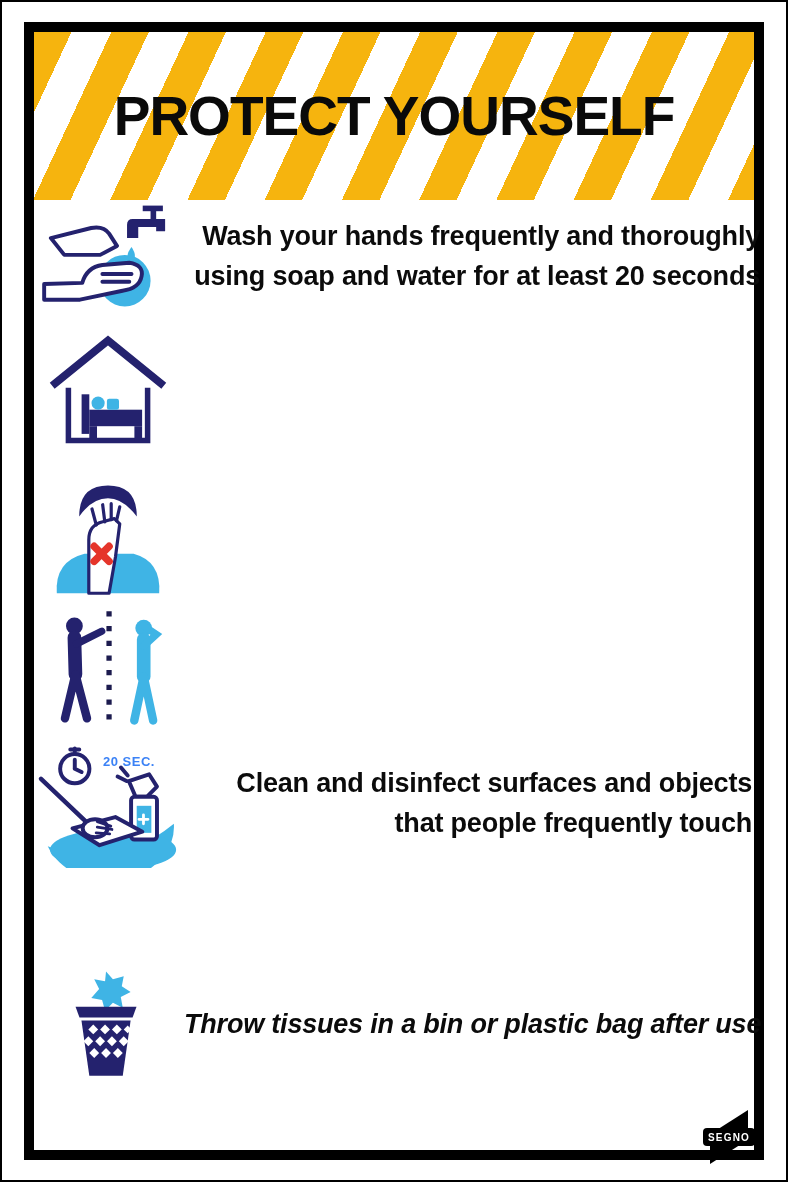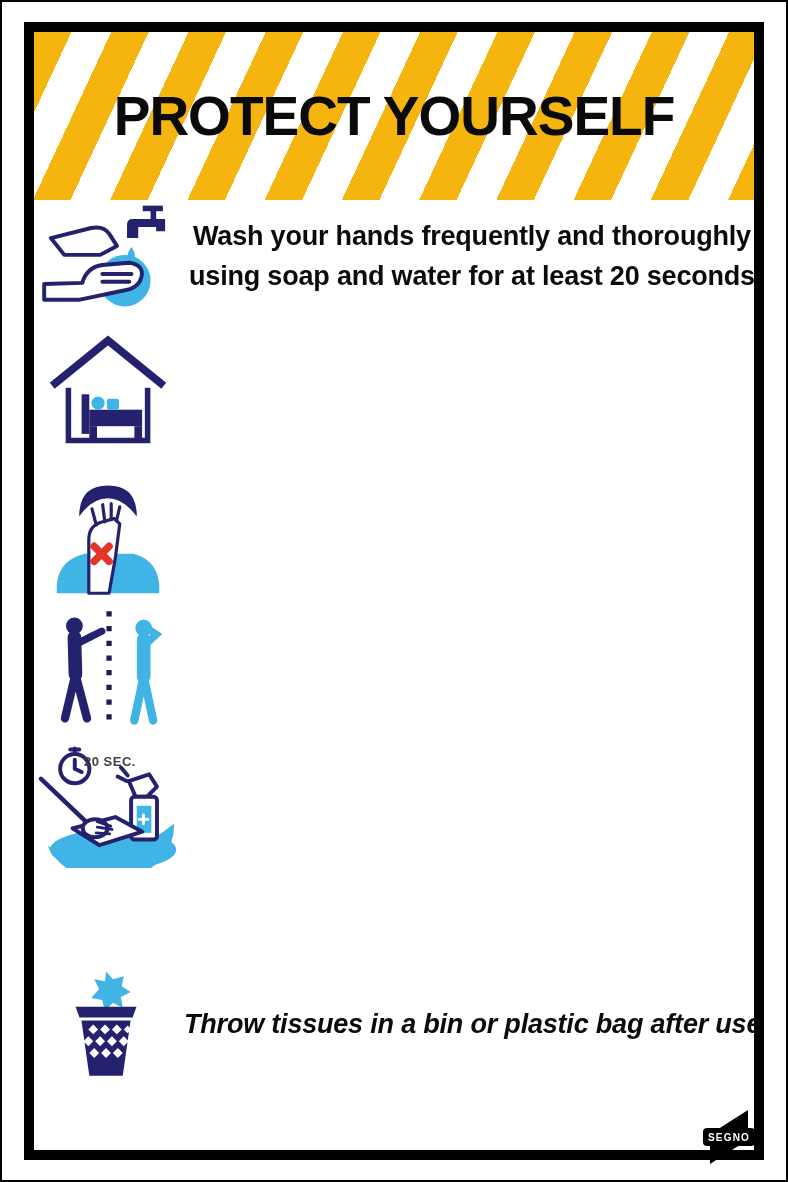--- a/index.html
+++ b/index.html
@@ -32,35 +32,35 @@
     display:flex;align-items:center;
   }
   .icon-cell{
     flex:0 0 152px;display:flex;align-items:center;justify-content:center;
     position:relative;
   }
   .text-cell{
     flex:1;text-align:center;color:#0b0b0b;
     font-size:27px;font-weight:bold;letter-spacing:-0.2px;line-height:1.5;
   }
-  .text-cell .inner{display:inline-block;}
+  .text-cell .inner{display:inline-block;text-align:right;}
   .oneline .text-cell{white-space:nowrap;}
   .w600 .inner{max-width:600px;}
   .w560 .inner{max-width:560px;}
   .w520 .inner{max-width:520px;}
   .r1{top:190px;height:128px;}
   .r2{top:320px;height:138px;}
   .r3{top:460px;height:142px;}
   .r4{top:604px;height:124px;}
   .r5{top:726px;height:150px;}
   .r6{top:876px;height:136px;}
   .r7{top:960px;height:124px;font-style:italic;}
   .timer-label{
-    position:absolute;left:52px;top:16px;
-    font-size:13px;font-weight:bold;color:#404040;letter-spacing:0.5px;
+    position:absolute;left:71px;top:16px;
+    font-size:13px;font-weight:bold;color:#3b82f6;letter-spacing:0.5px;
   }
   .brand{
     position:absolute;right:24px;bottom:14px;width:66px;height:58px;
   }
   .brand text{
     font-family:"Liberation Sans","DejaVu Sans",sans-serif;
     font-weight:bold;font-size:10px;letter-spacing:1.2px;fill:#fff;
   }
 </style>
 </head>
@@ -159,20 +159,23 @@
           <path d="M99,68 v8 M95,72 h8" stroke="#ffffff" stroke-width="2.5" fill="none"></path>
           <path d="M84,38 l-8,-4 M85,33 l-6,-7" fill="none"></path>
           <path d="M36,80 L74,70 L98,83 L60,95 Z"></path>
           <path d="M8,36 L50,76" fill="none" stroke-width="4"></path>
           <ellipse cx="56" cy="80" rx="11" ry="8"></ellipse>
           <path d="M58,74 l12,4 M58,79 l13,2 M57,84 l12,1" fill="none" stroke-width="2.5"></path>
         </g>
       </svg>
       <span class="timer-label">20 SEC.</span>
     </div>
+    <div class="text-cell">
+      <span class="inner">Clean and disinfect surfaces and objects that people frequently touch</span>
+    </div>
   </div>
 
 
   <div class="row r7 oneline">
     <div class="icon-cell">
       <svg width="118" height="122" viewBox="0 0 120 115">
         <path d="M58,4 l7,8 11,-3 -2,10 9,6 -10,5 2,11 -10,-5 -8,8 -3,-11 -11,-2 8,-9 -5,-10 11,2 Z" fill="#3FB4E5"></path>
         <path d="M27,40 h62 l-4,11 h-54 Z" fill="#24226E"></path>
         <path d="M33,54 L83,54 L75,110 L41,110 Z" fill="#24226E"></path>
         <g fill="#ffffff">

